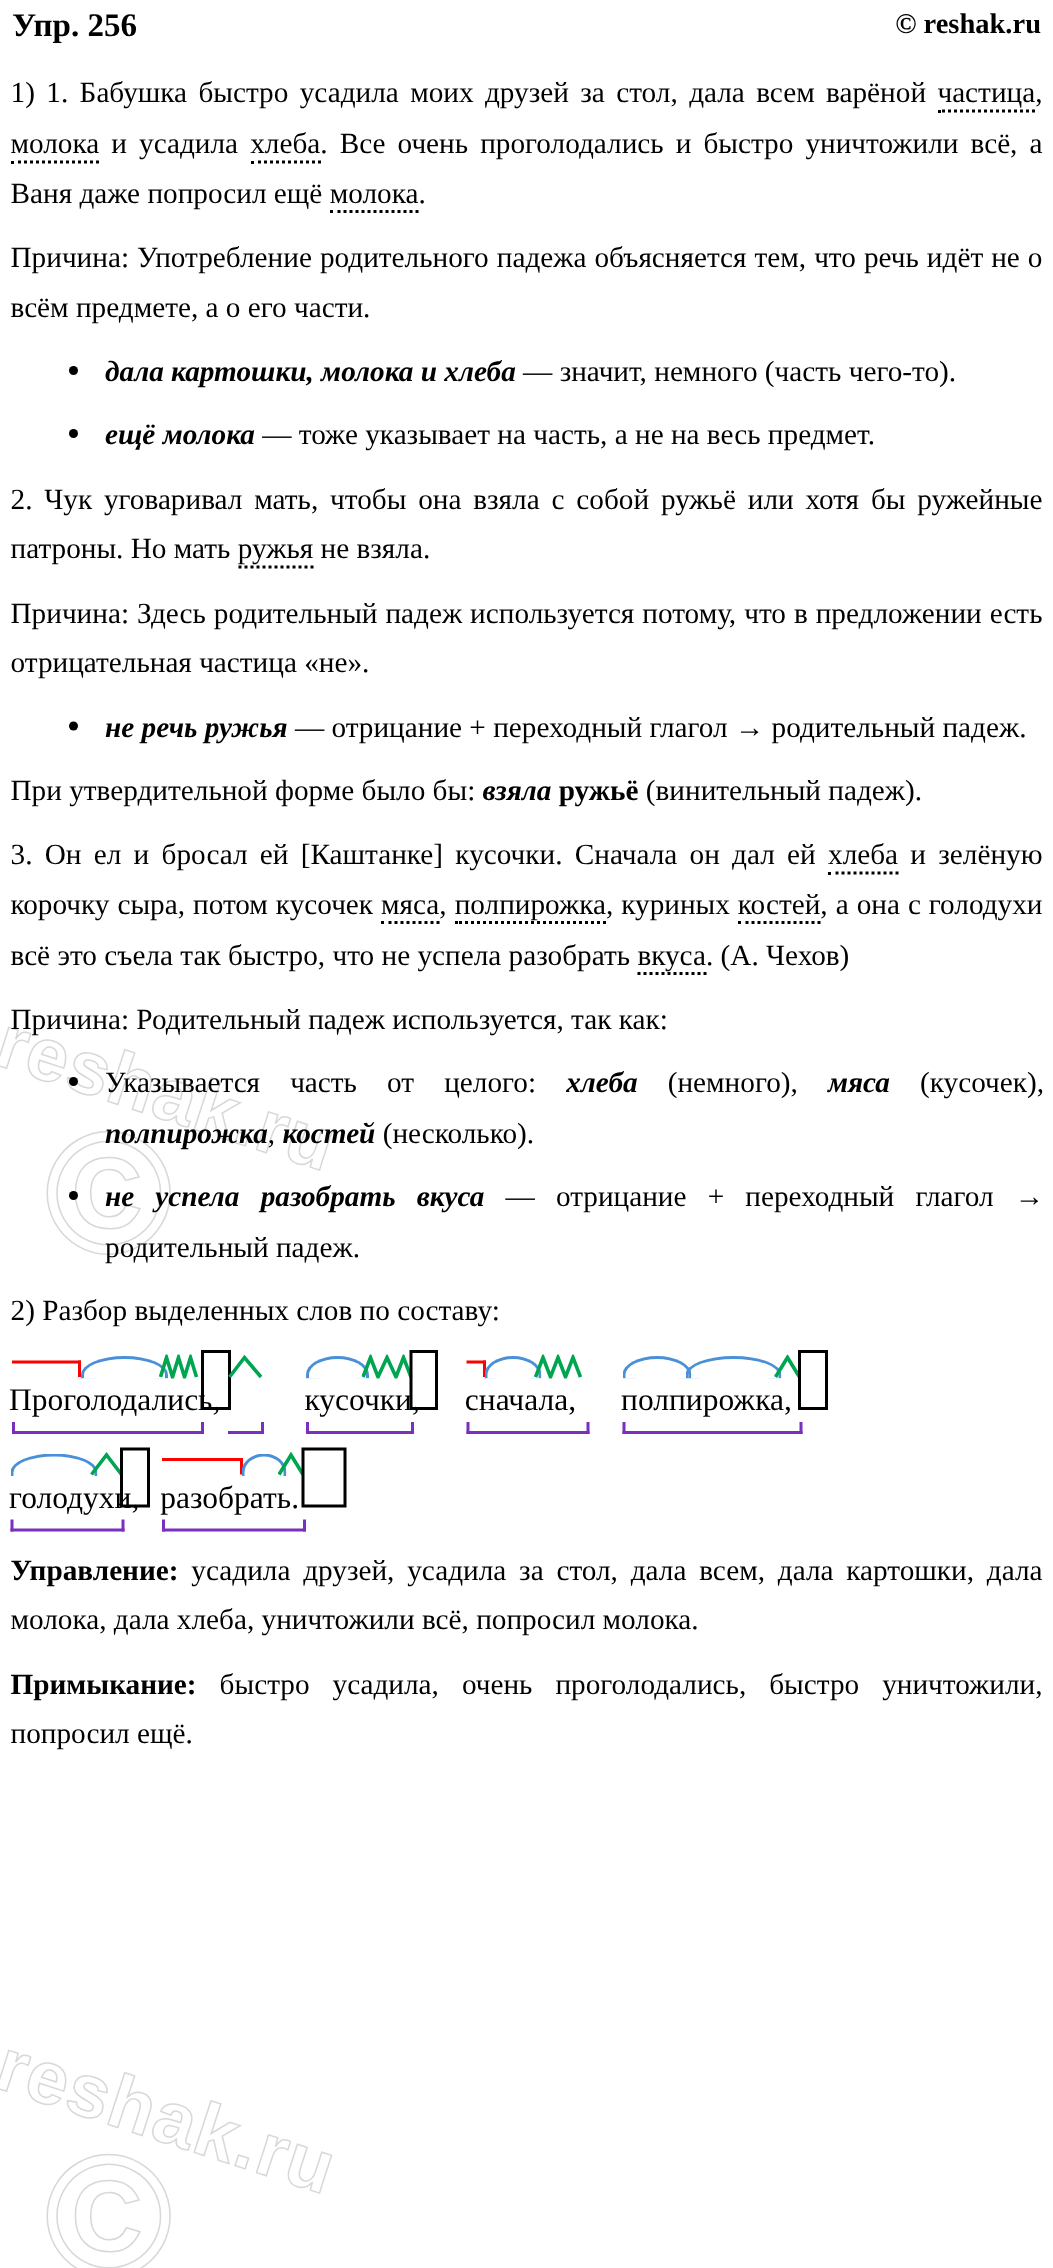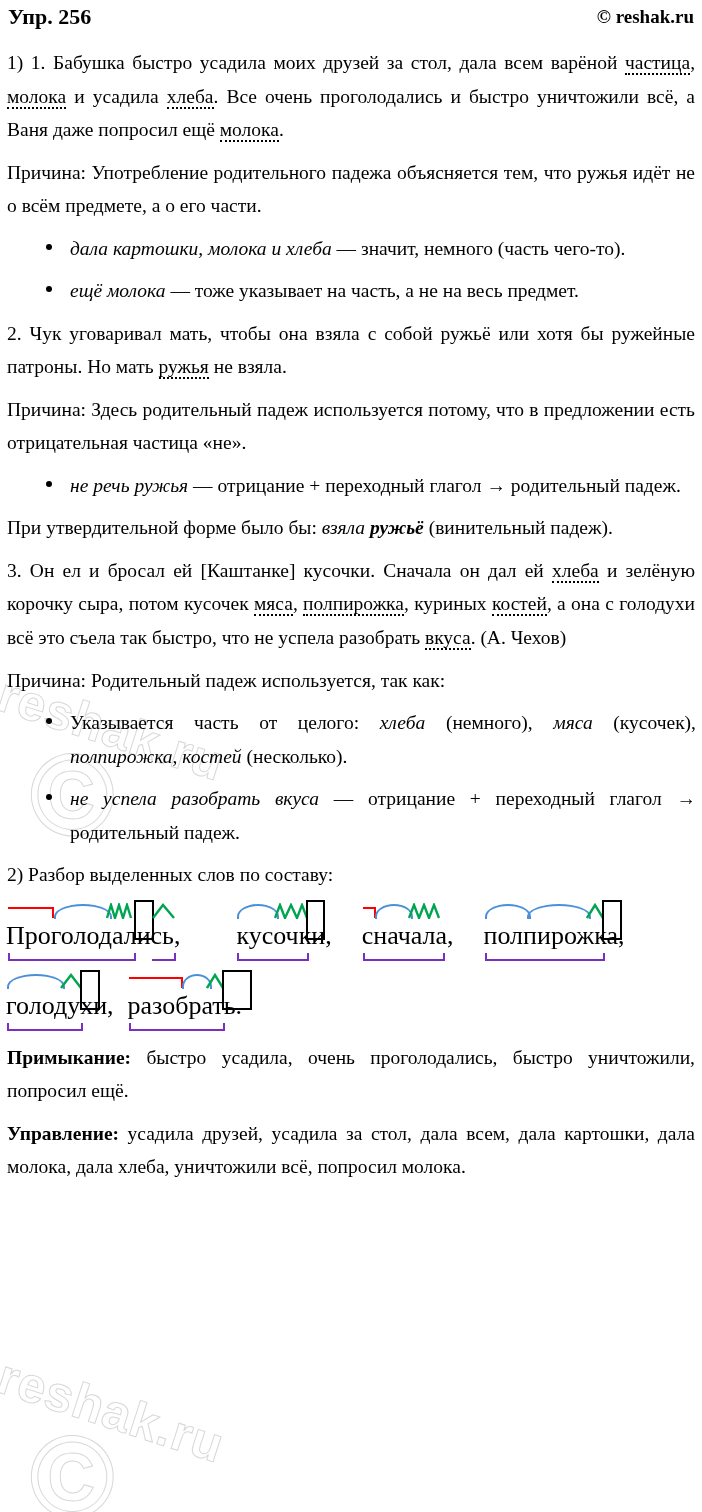--- a/index.html
+++ b/index.html
@@ -56,22 +56,22 @@
   p.para{
     font-size:19.5px;
     line-height:1.72;
     margin:0 0 9px 0;
     text-align:justify;
     text-justify:inter-word;
     padding:0 1px;
   }
   p.para.last{text-align:left;}
   .b{font-weight:700;}
-  .i{font-style:italic;}
-  .bi{font-style:italic;font-weight:700;}
+  .i{font-style:italic;font-weight:bold;}
+  .bi{font-weight:700;}
   .gen{
     border-bottom:2px dotted #000;
     padding-bottom:0px;
   }
 
   
   ul.bl{
     list-style:none;
     margin:0 0 9px 0;
     padding:0;
@@ -100,21 +100,21 @@
   .morph-line{
     display:flex;
     flex-wrap:wrap;
     align-items:flex-end;
     gap:0px;
     margin-bottom:8px;
   }
   .mword{
     position:relative;
     display:inline-block;
-    font-size:26px;
+    font-size:21px;
     line-height:1;
     padding:22px 0 14px 0;
     white-space:nowrap;
   }
   .mword .wtxt{position:relative;z-index:1;}
   .mgap{display:inline-block;}
 
   
   .mk{position:absolute;pointer-events:none;}
   
@@ -171,21 +171,21 @@
 
   <div class="content">
 
     <div class="hdr">
       <div class="hdr-title">Упр. 256</div>
       <div class="hdr-copy">© reshak.ru</div>
     </div>
 
     <p class="para"><span>1) 1.</span><span> Бабушка быстро усадила моих друзей за стол, дала всем варёной </span><span class="gen">частица</span><span>, </span><span class="gen">молока</span><span> и усадила </span><span class="gen">хлеба</span><span>. Все очень проголодались и быстро уничтожили всё, а Ваня даже попросил ещё </span><span class="gen">молока</span><span>.</span></p>
 
-    <p class="para">Причина: Употребление родительного падежа объясняется тем, что ружья идёт не о всём предмете, а о его части.</p>
+    <p class="para">Причина: Употребление родительного падежа объясняется тем, что речь идёт не о всём предмете, а о его части.</p>
 
     <ul class="bl">
       <li><span class="dot"></span><span class="i">дала картошки, молока и хлеба</span><span> — значит, немного (часть чего-то).</span></li>
       <li class="nj"><span class="dot"></span><span class="i">ещё молока</span><span> — тоже указывает на часть, а не на весь предмет.</span></li>
     </ul>
 
     <p class="para"><span>2.</span><span> Чук уговаривал мать, чтобы она взяла с собой ружьё или хотя бы ружейные патроны. Но мать </span><span class="gen">ружья</span><span> не взяла.</span></p>
 
     <p class="para">Причина: Здесь родительный падеж используется потому, что в предложении есть отрицательная частица «не».</p>
 
@@ -296,18 +296,18 @@
               </svg>
           </span>
           <span class="mk endb" style="left:94px;width:26px;"></span>
           <span class="mk stem" style="left:1px;width:92px;"></span>
           <span class="wtxt">разобрать</span><span class="wtxt">.</span>
         </span>
       </div>
     </div>
 
 
+    <p class="para"><span class="b">Управление:</span><span> усадила друзей, усадила за стол, дала всем, дала картошки, дала молока, дала хлеба, уничтожили всё, попросил молока.</span></p>
+
     <p class="para"><span class="b">Примыкание:</span><span> быстро усадила, очень проголодались, быстро уничтожили, попросил ещё.</span></p>
-
-    <p class="para"><span class="b">Управление:</span><span> усадила друзей, усадила за стол, дала всем, дала картошки, дала молока, дала хлеба, уничтожили всё, попросил молока.</span></p>
 
   </div>
 </div>
 
 </body></html>

